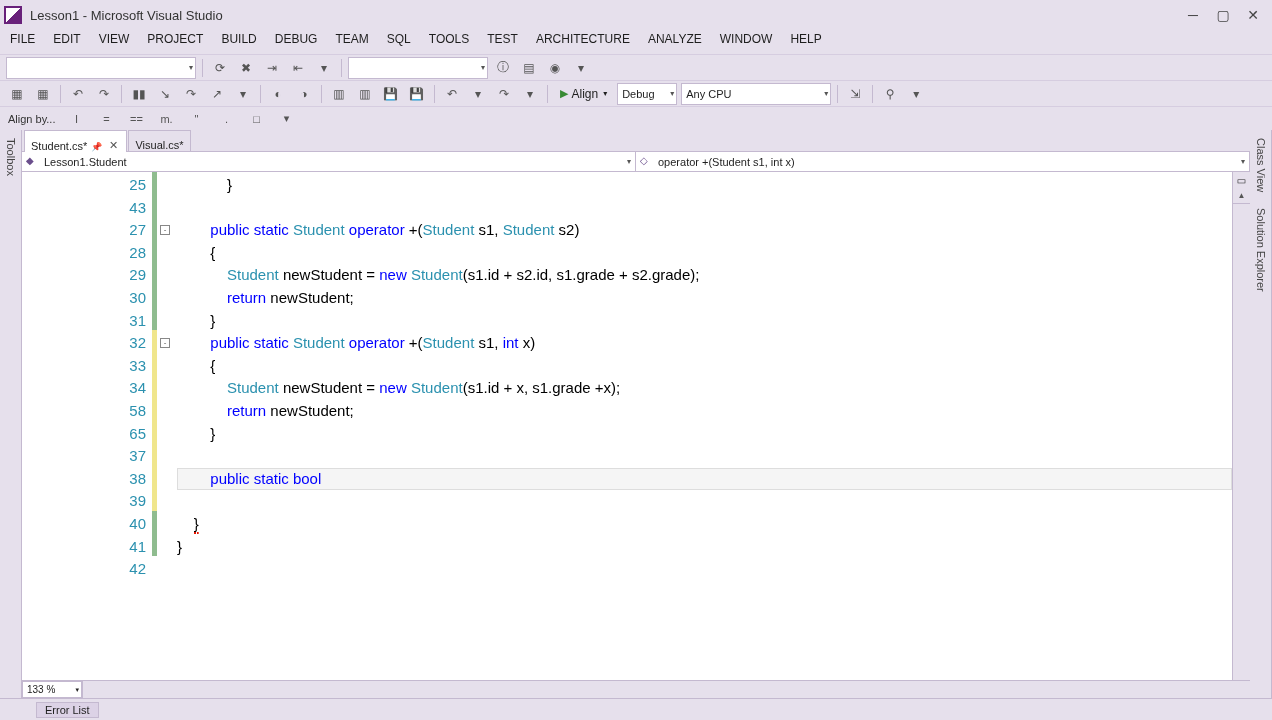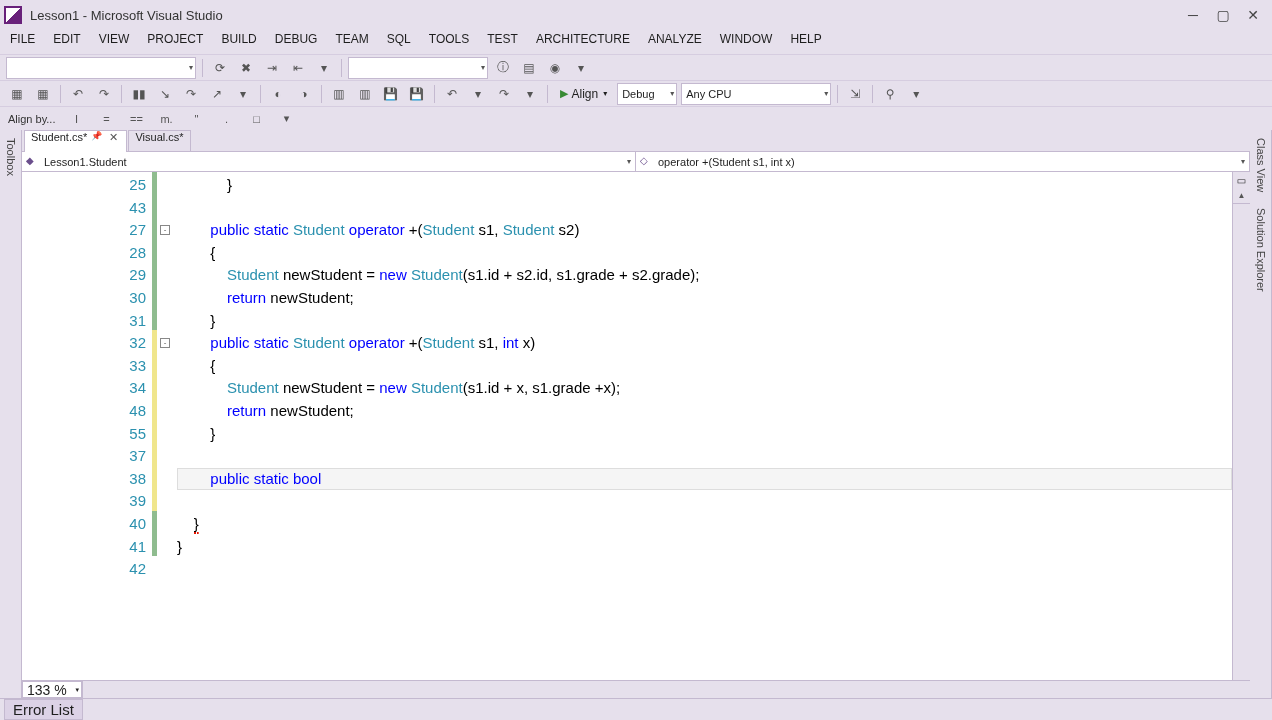--- a/index.html
+++ b/index.html
@@ -35,21 +35,21 @@
 .align-btn { width: 18px; height: 16px; display: flex; align-items: center; justify-content: center; font-size: 11px; color: #555; cursor: pointer; }
 
 
 .main-area { display: flex; height: 568px; }
 .vertical-tab { width: 22px; background: #e6e0ec; border-right: 1px solid #c4b9d0; display: flex; flex-direction: column; align-items: center; padding-top: 4px; }
 .vertical-tab-text { writing-mode: vertical-rl; font-size: 11px; color: #444; padding: 4px 0; cursor: pointer; }
 
 
 .editor-area { flex: 1; display: flex; flex-direction: column; background: #fff; }
 .file-tabs { height: 22px; background: #e6e0ec; display: flex; align-items: flex-end; padding-left: 2px; border-bottom: 1px solid #c4b9d0; }
-.file-tab { height: 21px; padding: 0 6px; display: flex; align-items: flex-start; gap: 4px; font-size: 11px; background: #e6e0ec; border: 1px solid #c4b9d0; border-bottom: none; margin-right: 1px; cursor: pointer; }
+.file-tab { height: 21px; padding: 0 6px; display: flex; align-items: flex-end; gap: 4px; font-size: 11px; background: #e6e0ec; border: 1px solid #c4b9d0; border-bottom: none; margin-right: 1px; cursor: pointer; }
 .file-tab.active { background: #fff; margin-bottom: -1px; height: 22px; }
 .file-tab .pin { font-size: 9px; color: #555; }
 .file-tab .close { font-size: 11px; color: #555; width: 14px; text-align: center; }
 
 
 .editor-nav { height: 20px; display: flex; border-bottom: 1px solid #c4b9d0; }
 .nav-combo { flex: 1; display: flex; align-items: center; padding: 0 4px; font-size: 11px; border-right: 1px solid #c4b9d0; position: relative; }
 .nav-combo::after { content: '▾'; position: absolute; right: 4px; font-size: 8px; color: #555; }
 .nav-combo .nav-icon { width: 14px; height: 14px; margin-right: 4px; font-size: 10px; color: #6a4e8c; }
 
@@ -73,27 +73,27 @@
 .highlight-circle { position: absolute; width: 48px; height: 48px; background: #ffeb3b; border-radius: 50%; opacity: 0.85; z-index: -1; }
 .red-squiggle { border-bottom: 2px dotted #e51400; }
 
 
 .code-scroll { width: 18px; background: #e6e0ec; border-left: 1px solid #c4b9d0; display: flex; flex-direction: column; }
 .scroll-top-btn { height: 16px; display: flex; align-items: center; justify-content: center; font-size: 8px; color: #555; border-bottom: 1px solid #c4b9d0; }
 .scroll-top-icon { height: 16px; display: flex; align-items: center; justify-content: center; font-size: 10px; }
 
 
 .zoom-bar { height: 18px; display: flex; align-items: center; border-top: 1px solid #c4b9d0; }
-.zoom-combo { width: 60px; height: 17px; border: 1px solid #c4b9d0; font-size: 14px; padding: 0 4px; position: relative; display: flex; align-items: center; }
+.zoom-combo { width: 60px; height: 17px; border: 1px solid #c4b9d0; font-size: 10px; padding: 0 4px; position: relative; display: flex; align-items: center; }
 .zoom-combo::after { content: '▾'; position: absolute; right: 2px; font-size: 7px; }
 .hscroll { flex: 1; height: 17px; background: #e6e0ec; border-left: 1px solid #c4b9d0; }
 
 
 .bottom-tab { height: 22px; background: #e6e0ec; border-top: 1px solid #c4b9d0; display: flex; align-items: center; padding: 0 4px; }
-.bottom-tab-item { font-size: 15px; padding: 1px 8px; background: #dcd2e6; border: 1px solid #c4b9d0; cursor: pointer; }
+.bottom-tab-item { font-size: 11px; padding: 1px 8px; background: #dcd2e6; border: 1px solid #c4b9d0; cursor: pointer; margin-left: 32px; }
 
 svg { display: block; }
 </style>
 </head>
 <body>
 
 <div class="title-bar">
   <div class="logo"></div>
   <div class="title-text">Lesson1 - Microsoft Visual Studio</div>
   <div class="win-btns">
@@ -220,22 +220,22 @@
           <div class="ln">25</div>
           <div class="ln">43</div>
           <div class="ln">27</div>
           <div class="ln">28</div>
           <div class="ln">29</div>
           <div class="ln">30</div>
           <div class="ln">31</div>
           <div class="ln">32</div>
           <div class="ln">33</div>
           <div class="ln">34</div>
-          <div class="ln">48</div>
-          <div class="ln">55</div>
+          <div class="ln">58</div>
+          <div class="ln">65</div>
           <div class="ln">37</div>
           <div class="ln">38</div>
           <div class="ln">39</div>
           <div class="ln">40</div>
           <div class="ln">41</div>
           <div class="ln">42</div>
         </div>
       <div class="change-bar" id="change-bar">
           <div class="cb green"></div>
           <div class="cb green"></div>

